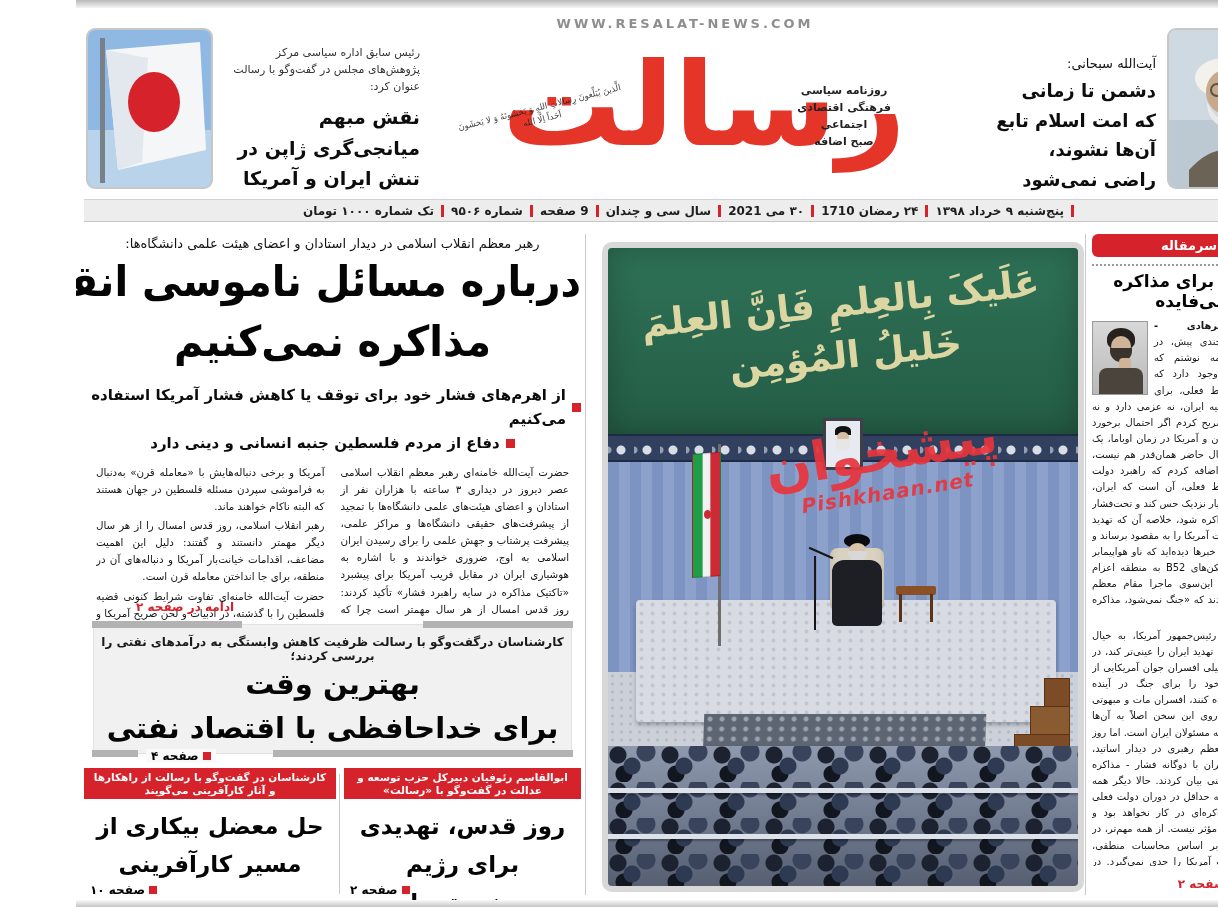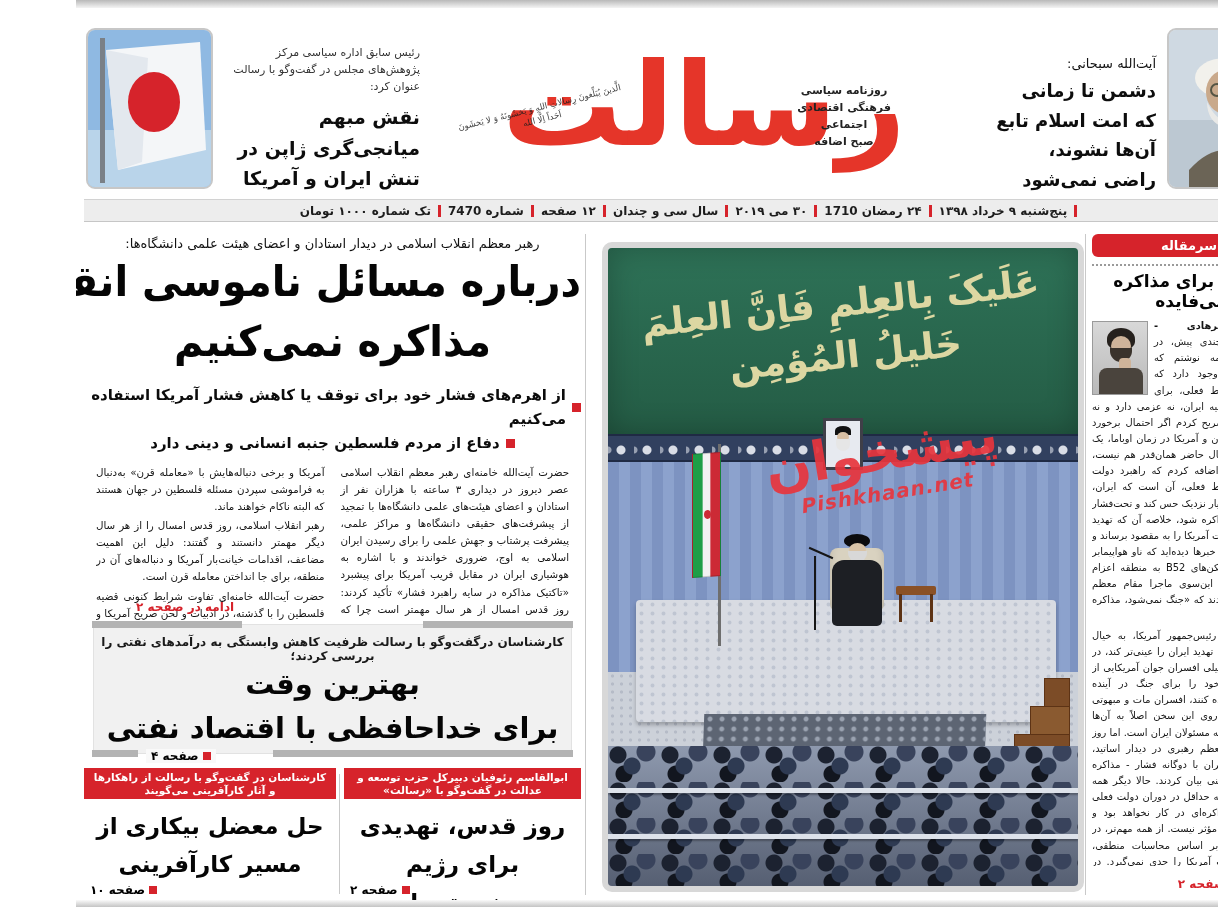--- a/index.html
+++ b/index.html
@@ -178,20 +178,21 @@
   .ap-body { position:absolute; left:6px; top:46px; width:44px; height:28px;
     background:#4a443d; border-radius:8px 8px 0 0; }
   .econt { position:absolute; bottom:6px; right:10px; color:#d6232b; font-weight:bold; font-size:12px; }
 </style>
 </head>
 <body>
 
 <div class="top-edge"></div>
 
 <div class="header">
+  <div class="site-url">WWW.RESALAT-NEWS.COM</div>
 
   <div class="logo">رسالت</div>
   <div class="logo-verse">الَّذینَ یُبَلِّغونَ رِسالاتِ اللهِ وَ یَخشَونَهُ وَ لا یَخشَونَ اَحَداً اِلَّا الله</div>
   <div class="tagline">
     <div>روزنامه سیاسی</div>
     <div>فرهنگی اقتصادی اجتماعی</div>
     <div>صبح اضافه</div>
   </div>
 
   <div class="photo-box japan-box">
@@ -228,27 +229,27 @@
     <div class="st-page">صفحه ۲</div>
   </div>
 </div>
 
 <div class="dateline">
   <div class="dl-sep"></div>
   <div class="dl-item">پنج‌شنبه ۹ خرداد ۱۳۹۸</div>
   <div class="dl-sep"></div>
   <div class="dl-item">۲۴ رمضان 1710</div>
   <div class="dl-sep"></div>
-  <div class="dl-item">۳۰ می ۲۰۱۹</div>
+  <div class="dl-item">۳۰ می 2021</div>
   <div class="dl-sep"></div>
   <div class="dl-item">سال سی و چندان</div>
   <div class="dl-sep"></div>
-  <div class="dl-item">۱۲ صفحه</div>
-  <div class="dl-sep"></div>
-  <div class="dl-item">شماره 7470</div>
+  <div class="dl-item">9 صفحه</div>
+  <div class="dl-sep"></div>
+  <div class="dl-item">شماره ۹۵۰۶</div>
   <div class="dl-sep"></div>
   <div class="dl-item">تک شماره ۱۰۰۰ تومان</div>
 </div>
 
 <div class="main">
   <div class="vline" style="left:501px"></div>
   <div class="vline" style="left:1001px"></div>
 
   <div class="news">
     <div class="lead-kicker">رهبر معظم انقلاب اسلامی در دیدار استادان و اعضای هیئت علمی دانشگاه‌ها:</div>

